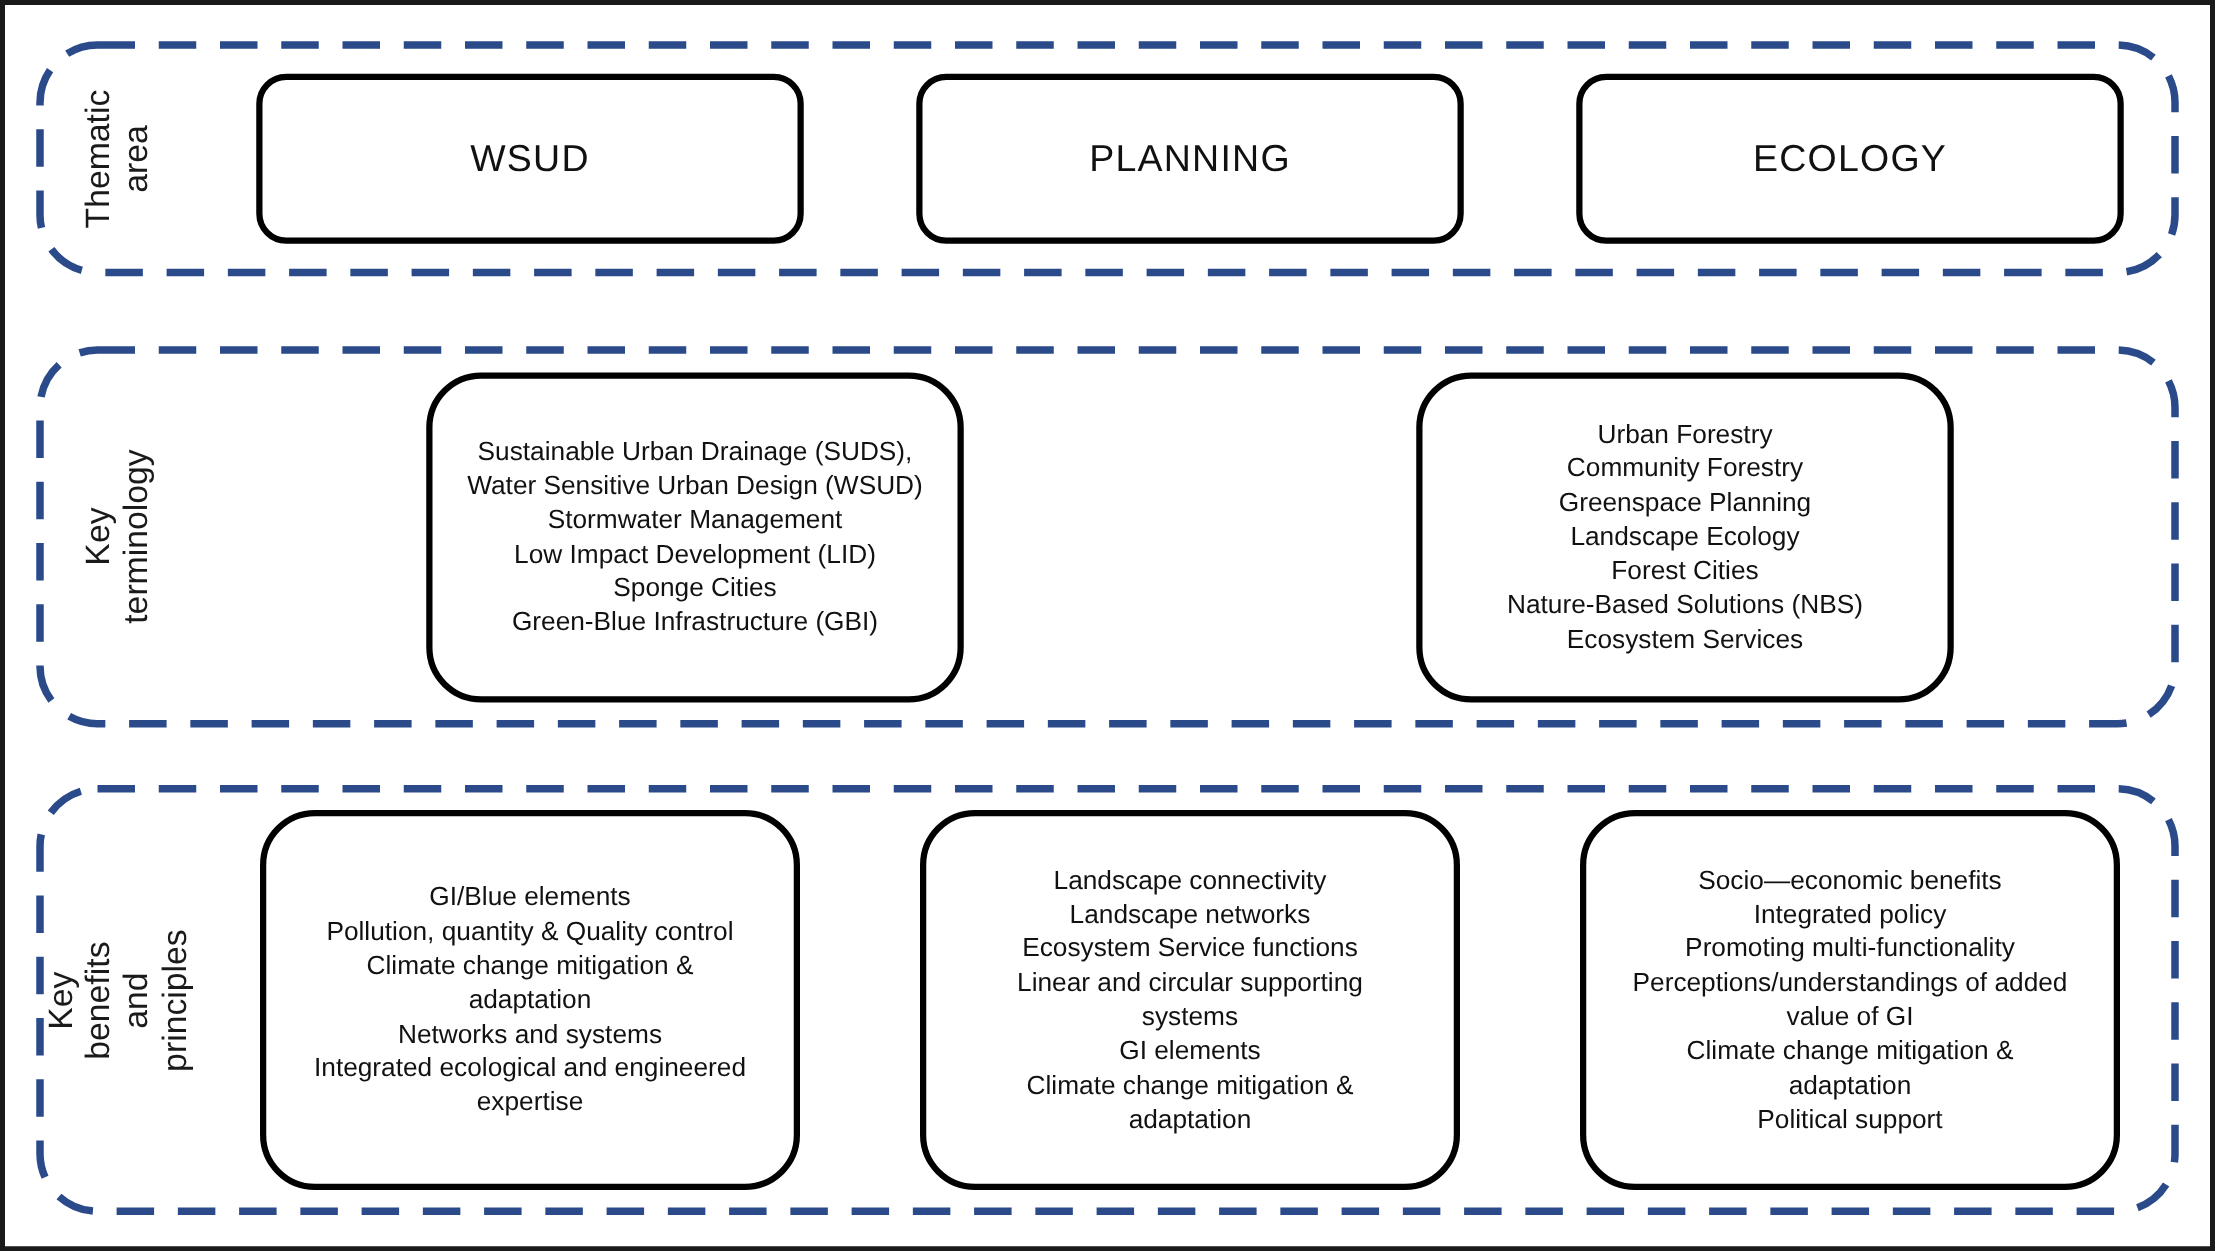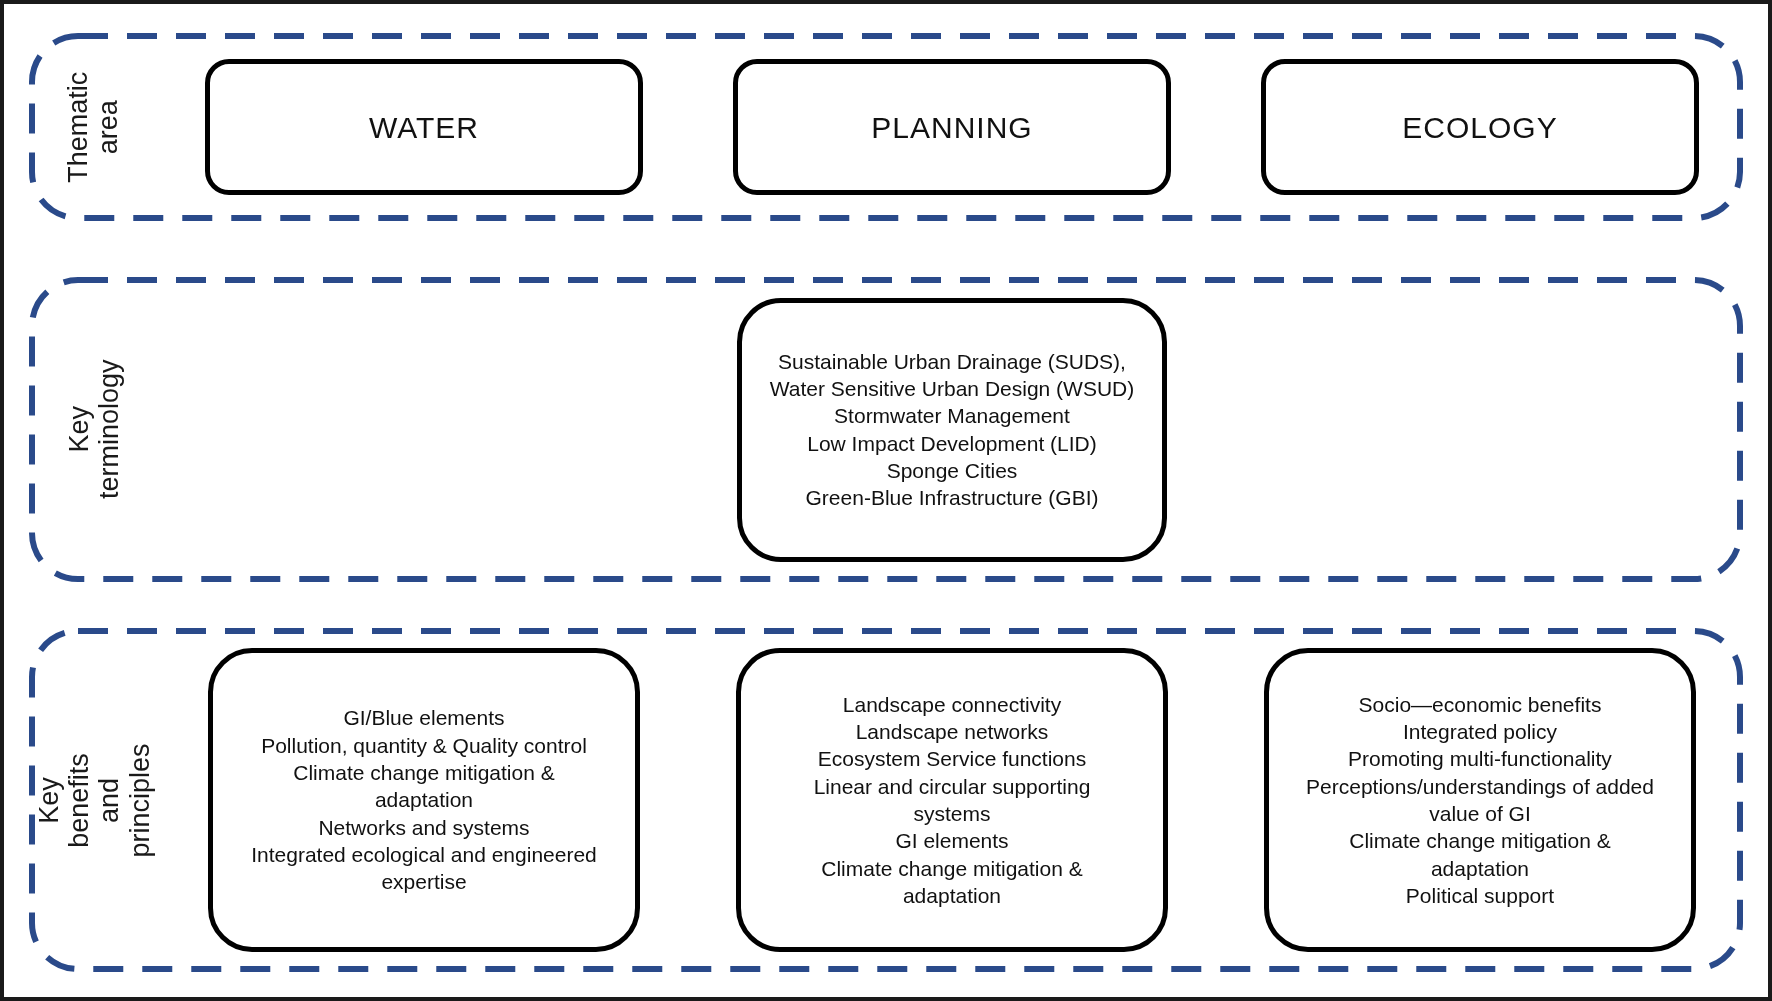--- a/index.html
+++ b/index.html
@@ -121,21 +121,21 @@
   <div class="row row-thematic">
     <svg class="dash-svg" aria-hidden="true">
         <rect></rect>
       </svg>
     <div class="row-label">
       <div class="label-text">Thematic
 area</div>
     </div>
     <div class="cells">
       <div class="cell">
-        <div class="box">WATER</div>
+        <div class="box">WSUD</div>
       </div>
       <div class="cell">
         <div class="box">PLANNING</div>
       </div>
       <div class="cell">
         <div class="box">ECOLOGY</div>
       </div>
     </div>
   </div>
 
@@ -147,20 +147,29 @@
       <div class="label-text">Key terminology</div>
     </div>
     <div class="cells">
       <div class="cell">
         <div class="box">Sustainable Urban Drainage (SUDS),
 Water Sensitive Urban Design (WSUD)
 Stormwater Management
 Low Impact Development (LID)
 Sponge Cities
 Green-Blue Infrastructure (GBI)</div>
+      </div>
+      <div class="cell">
+        <div class="box">Urban Forestry
+Community Forestry
+Greenspace Planning
+Landscape Ecology
+Forest Cities
+Nature-Based Solutions (NBS)
+Ecosystem Services</div>
       </div>
     </div>
   </div>
 
   <div class="row row-benefits">
     <svg class="dash-svg" aria-hidden="true">
         <rect></rect>
       </svg>
     <div class="row-label">
       <div class="label-text">Key benefits and

